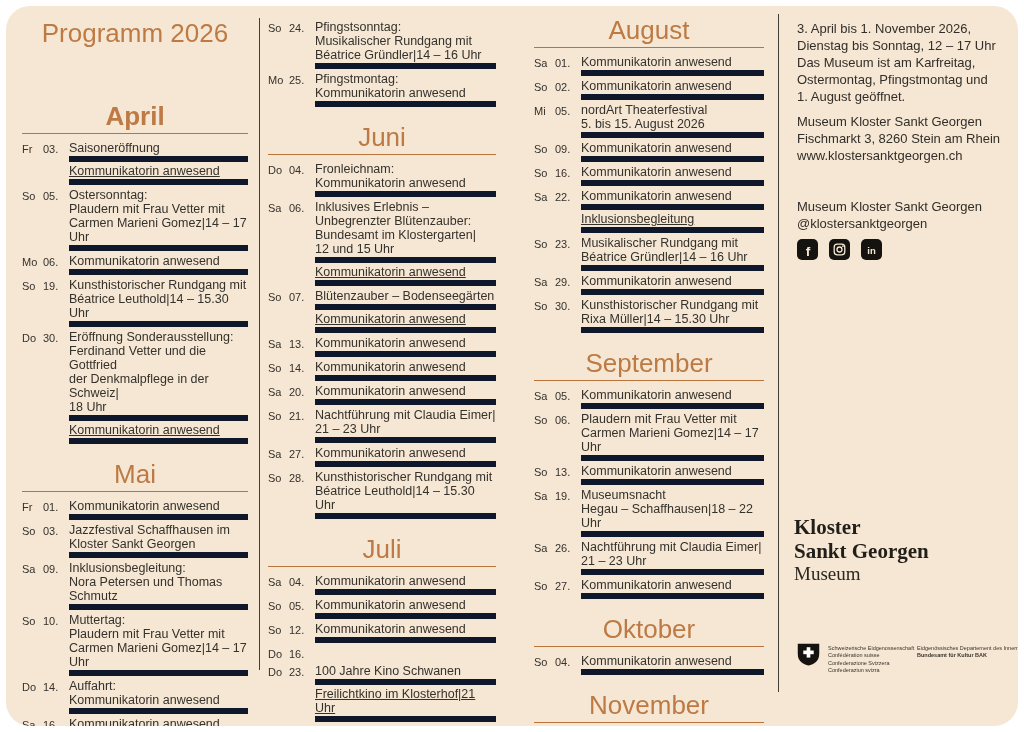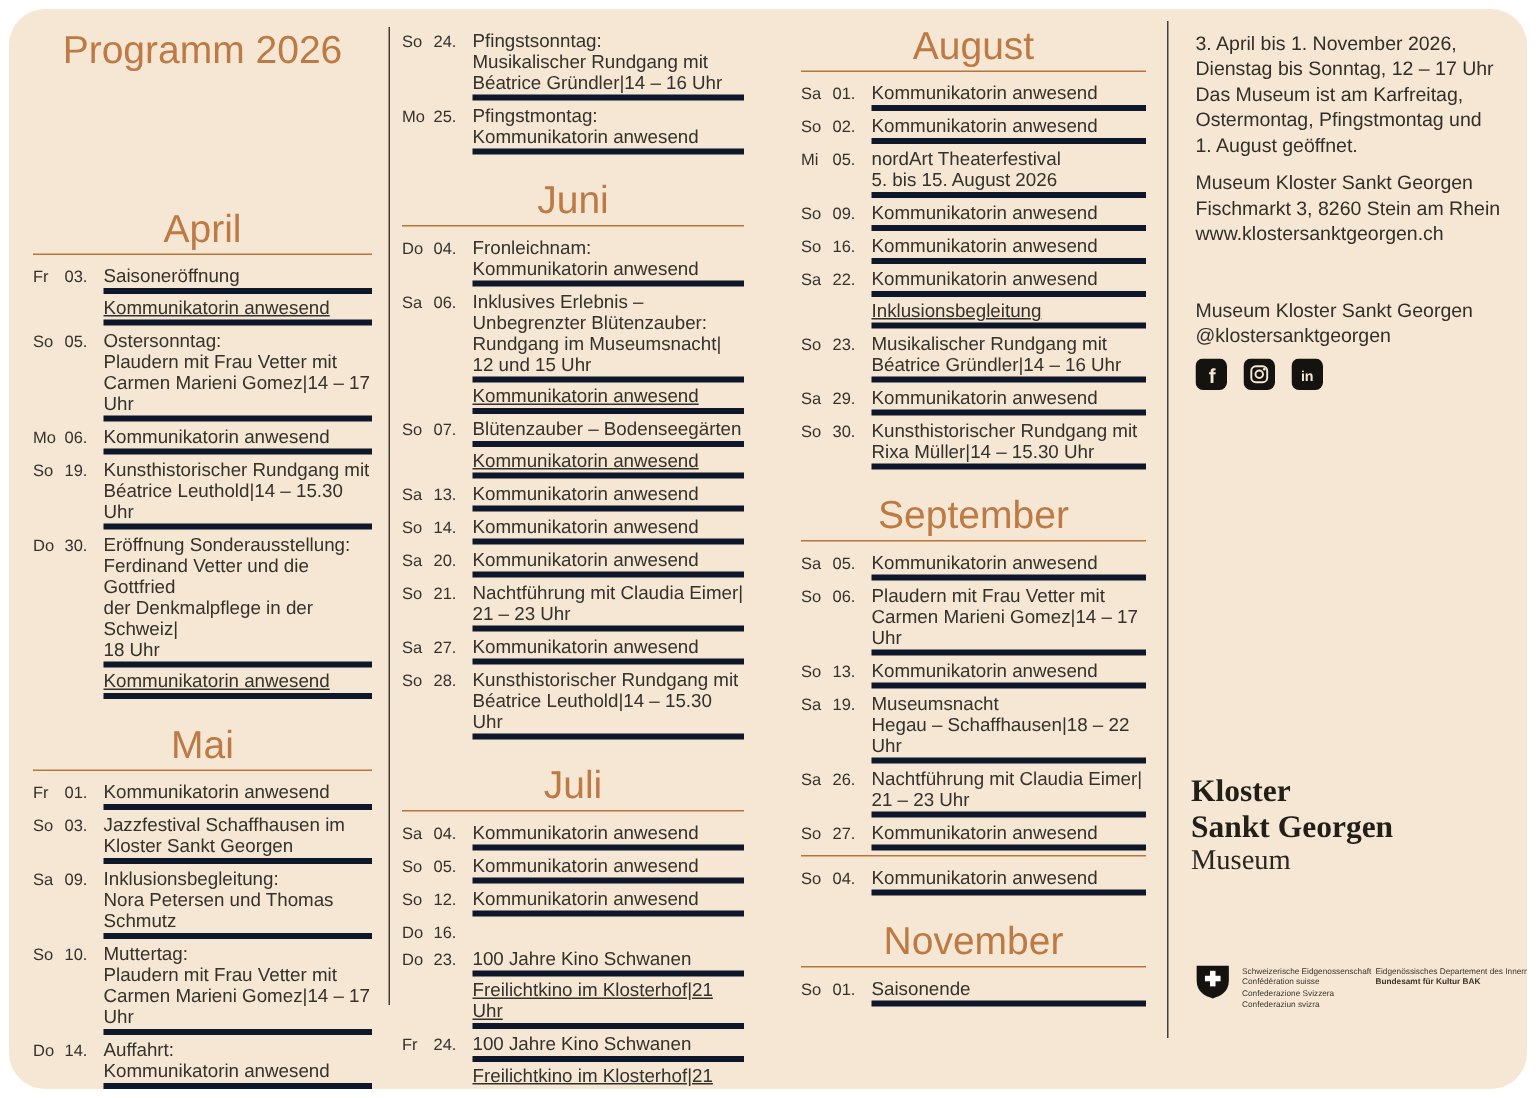--- a/index.html
+++ b/index.html
@@ -18,28 +18,28 @@
   .col4 { left:786px; top:0;    width:226px; height:720px; }
 
   .divider { position:absolute; width:1px; background:#433d37; }
   .divider.d1 { left:253px; top:12px; height:652px; }
   .divider.d2 { left:772px; top:8px;  height:678px; }
 
   .page-title { font-size:26px; line-height:30px; color:#bd7a44; text-align:center; }
 
   .month { font-size:26px; line-height:28px; color:#bd7a44; text-align:center; margin-top:16px; }
   .month-rule { border-bottom:1.4px solid #b8743b; margin:3px 0 7px 0; }
-  [data-col="0"] .month:first-child { margin-top:90px; }
+  [data-col="0"] .month:first-child { margin-top:54px;font-weight:bold; }
   [data-col="2"] .month:first-child { margin-top:0; }
 
   .event { display:flex; margin-bottom:3px; font-size:12.5px; line-height:14px; color:#35312b; }
   .day  { flex:none; width:21px; font-size:11px; padding-top:1px; }
   .date { flex:none; width:26px; font-size:11px; padding-top:1px; }
   .ebody { flex:1; min-width:0; }
-  .segment { border-bottom:4px solid #0f172a; padding-bottom:1px; }
+  .segment { border-bottom:6px solid #0f172a; padding-bottom:1px; }
   .segment + .segment { margin-top:2px;text-decoration:underline; }
 
   .info-block { position:absolute; left:5px; font-size:13px; line-height:17px; color:#322e28; white-space:pre-line; }
   .opening { top:14px; }
   .address { top:107px; }
   .social  { top:192px; }
 
   .icons { position:absolute; left:5px; top:233px; display:flex; gap:11px; }
   .icons svg { display:block; }
 
@@ -221,21 +221,21 @@
             </div>
           </div>
         </div>
         <div class="event">
           <span class="day">Sa</span>
           <span class="date">06.</span>
           <div class="ebody">
             <div class="segment">
               <div class="line">Inklusives Erlebnis –</div>
               <div class="line">Unbegrenzter Blütenzauber:</div>
-              <div class="line">Rundgang im Museumsnacht|</div>
+              <div class="line">Bundesamt im Klostergarten|</div>
               <div class="line">12 und 15 Uhr</div>
             </div>
             <div class="segment">
               <div class="line">Kommunikatorin anwesend</div>
             </div>
           </div>
         </div>
         <div class="event">
           <span class="day">So</span>
           <span class="date">07.</span>
@@ -507,20 +507,21 @@
         </div>
         <div class="event">
           <span class="day">So</span>
           <span class="date">27.</span>
           <div class="ebody">
             <div class="segment">
               <div class="line">Kommunikatorin anwesend</div>
             </div>
           </div>
         </div>
+        <div class="month">Oktober</div>
         <div class="month-rule"></div>
         <div class="event">
           <span class="day">So</span>
           <span class="date">04.</span>
           <div class="ebody">
             <div class="segment">
               <div class="line">Kommunikatorin anwesend</div>
             </div>
           </div>
         </div>

